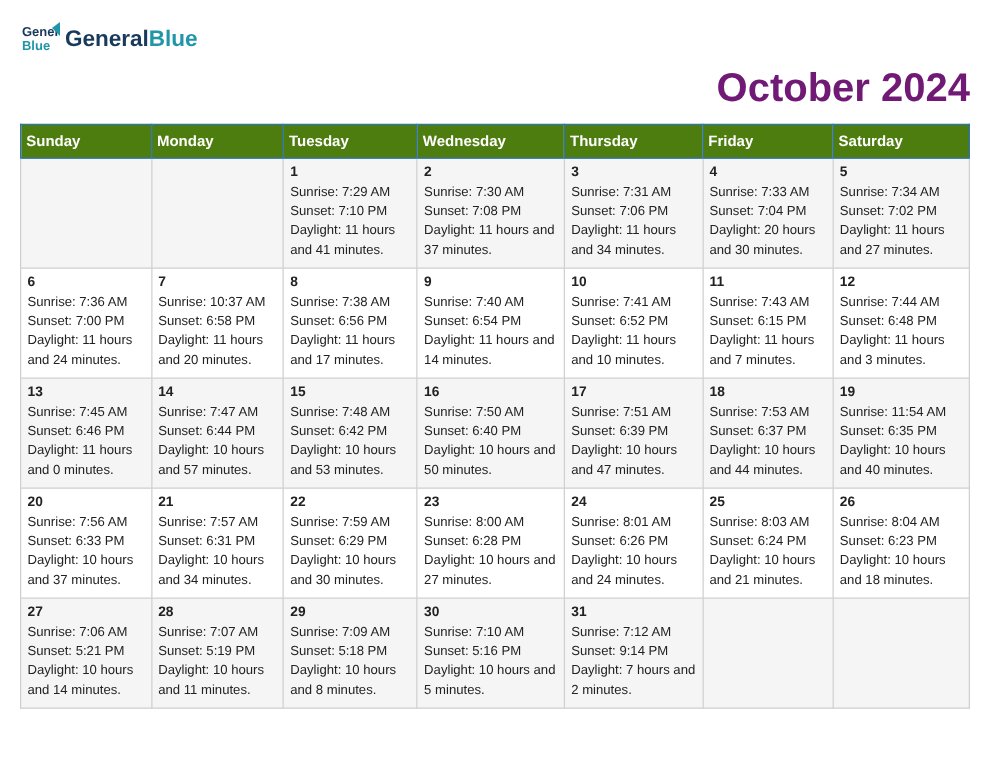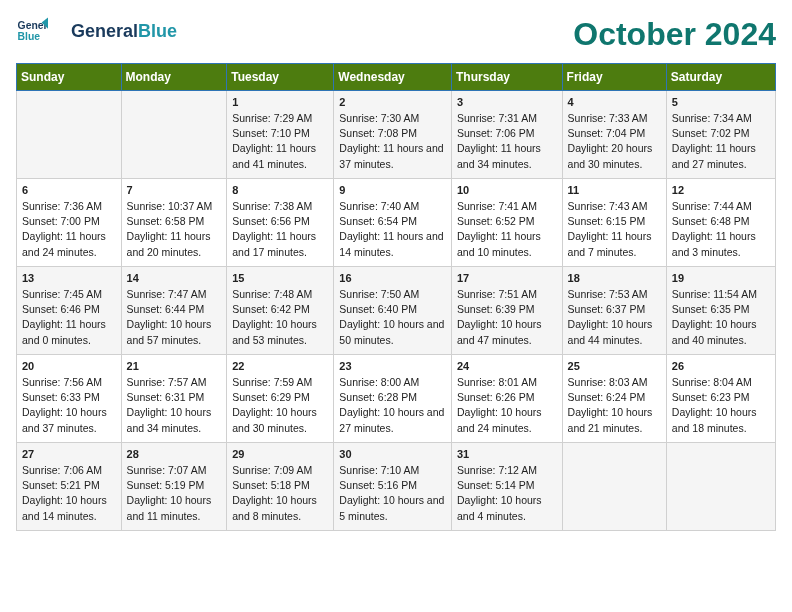--- a/index.html
+++ b/index.html
@@ -18,37 +18,37 @@
     }
     .logo {
       display: flex;
       align-items: center;
     }
     .logo-text {
       font-size: 18px;
       font-weight: bold;
       color: #1a3a5c;
       line-height: 1.1;
-      margin-left: 19px;
     }
     .logo-text span {
       color: #2196a8;
     }
     .logo-icon {
       width: 32px;
       height: 32px;
       margin-right: 4px;
     }
     .title-area {
       text-align: right;
     }
     .month-title {
       font-size: 32px;
       font-weight: bold;
-      color: #0f766e;
+      color: #701a75;
+      margin-top: 36px;
     }
     .location-title {
       font-size: 16px;
       color: #444;
     }
     table {
       width: 100%;
       border-collapse: collapse;
       font-size: 11px;
     }
@@ -309,20 +309,20 @@
         </td>
         <td>
           <span class="day-num">30</span>
           <div>Sunrise: 7:10 AM</div>
           <div>Sunset: 5:16 PM</div>
           <div>Daylight: 10 hours and 5 minutes.</div>
         </td>
         <td>
           <span class="day-num">31</span>
           <div>Sunrise: 7:12 AM</div>
-          <div>Sunset: 5:14 PM</div>
-          <div>Daylight: 10 hours and 4 minutes.</div>
+          <div>Sunset: 9:14 PM</div>
+          <div>Daylight: 7 hours and 2 minutes.</div>
         </td>
         <td></td>
         <td></td>
       </tr>
     </tbody>
 </table>
 
 </body></html>

